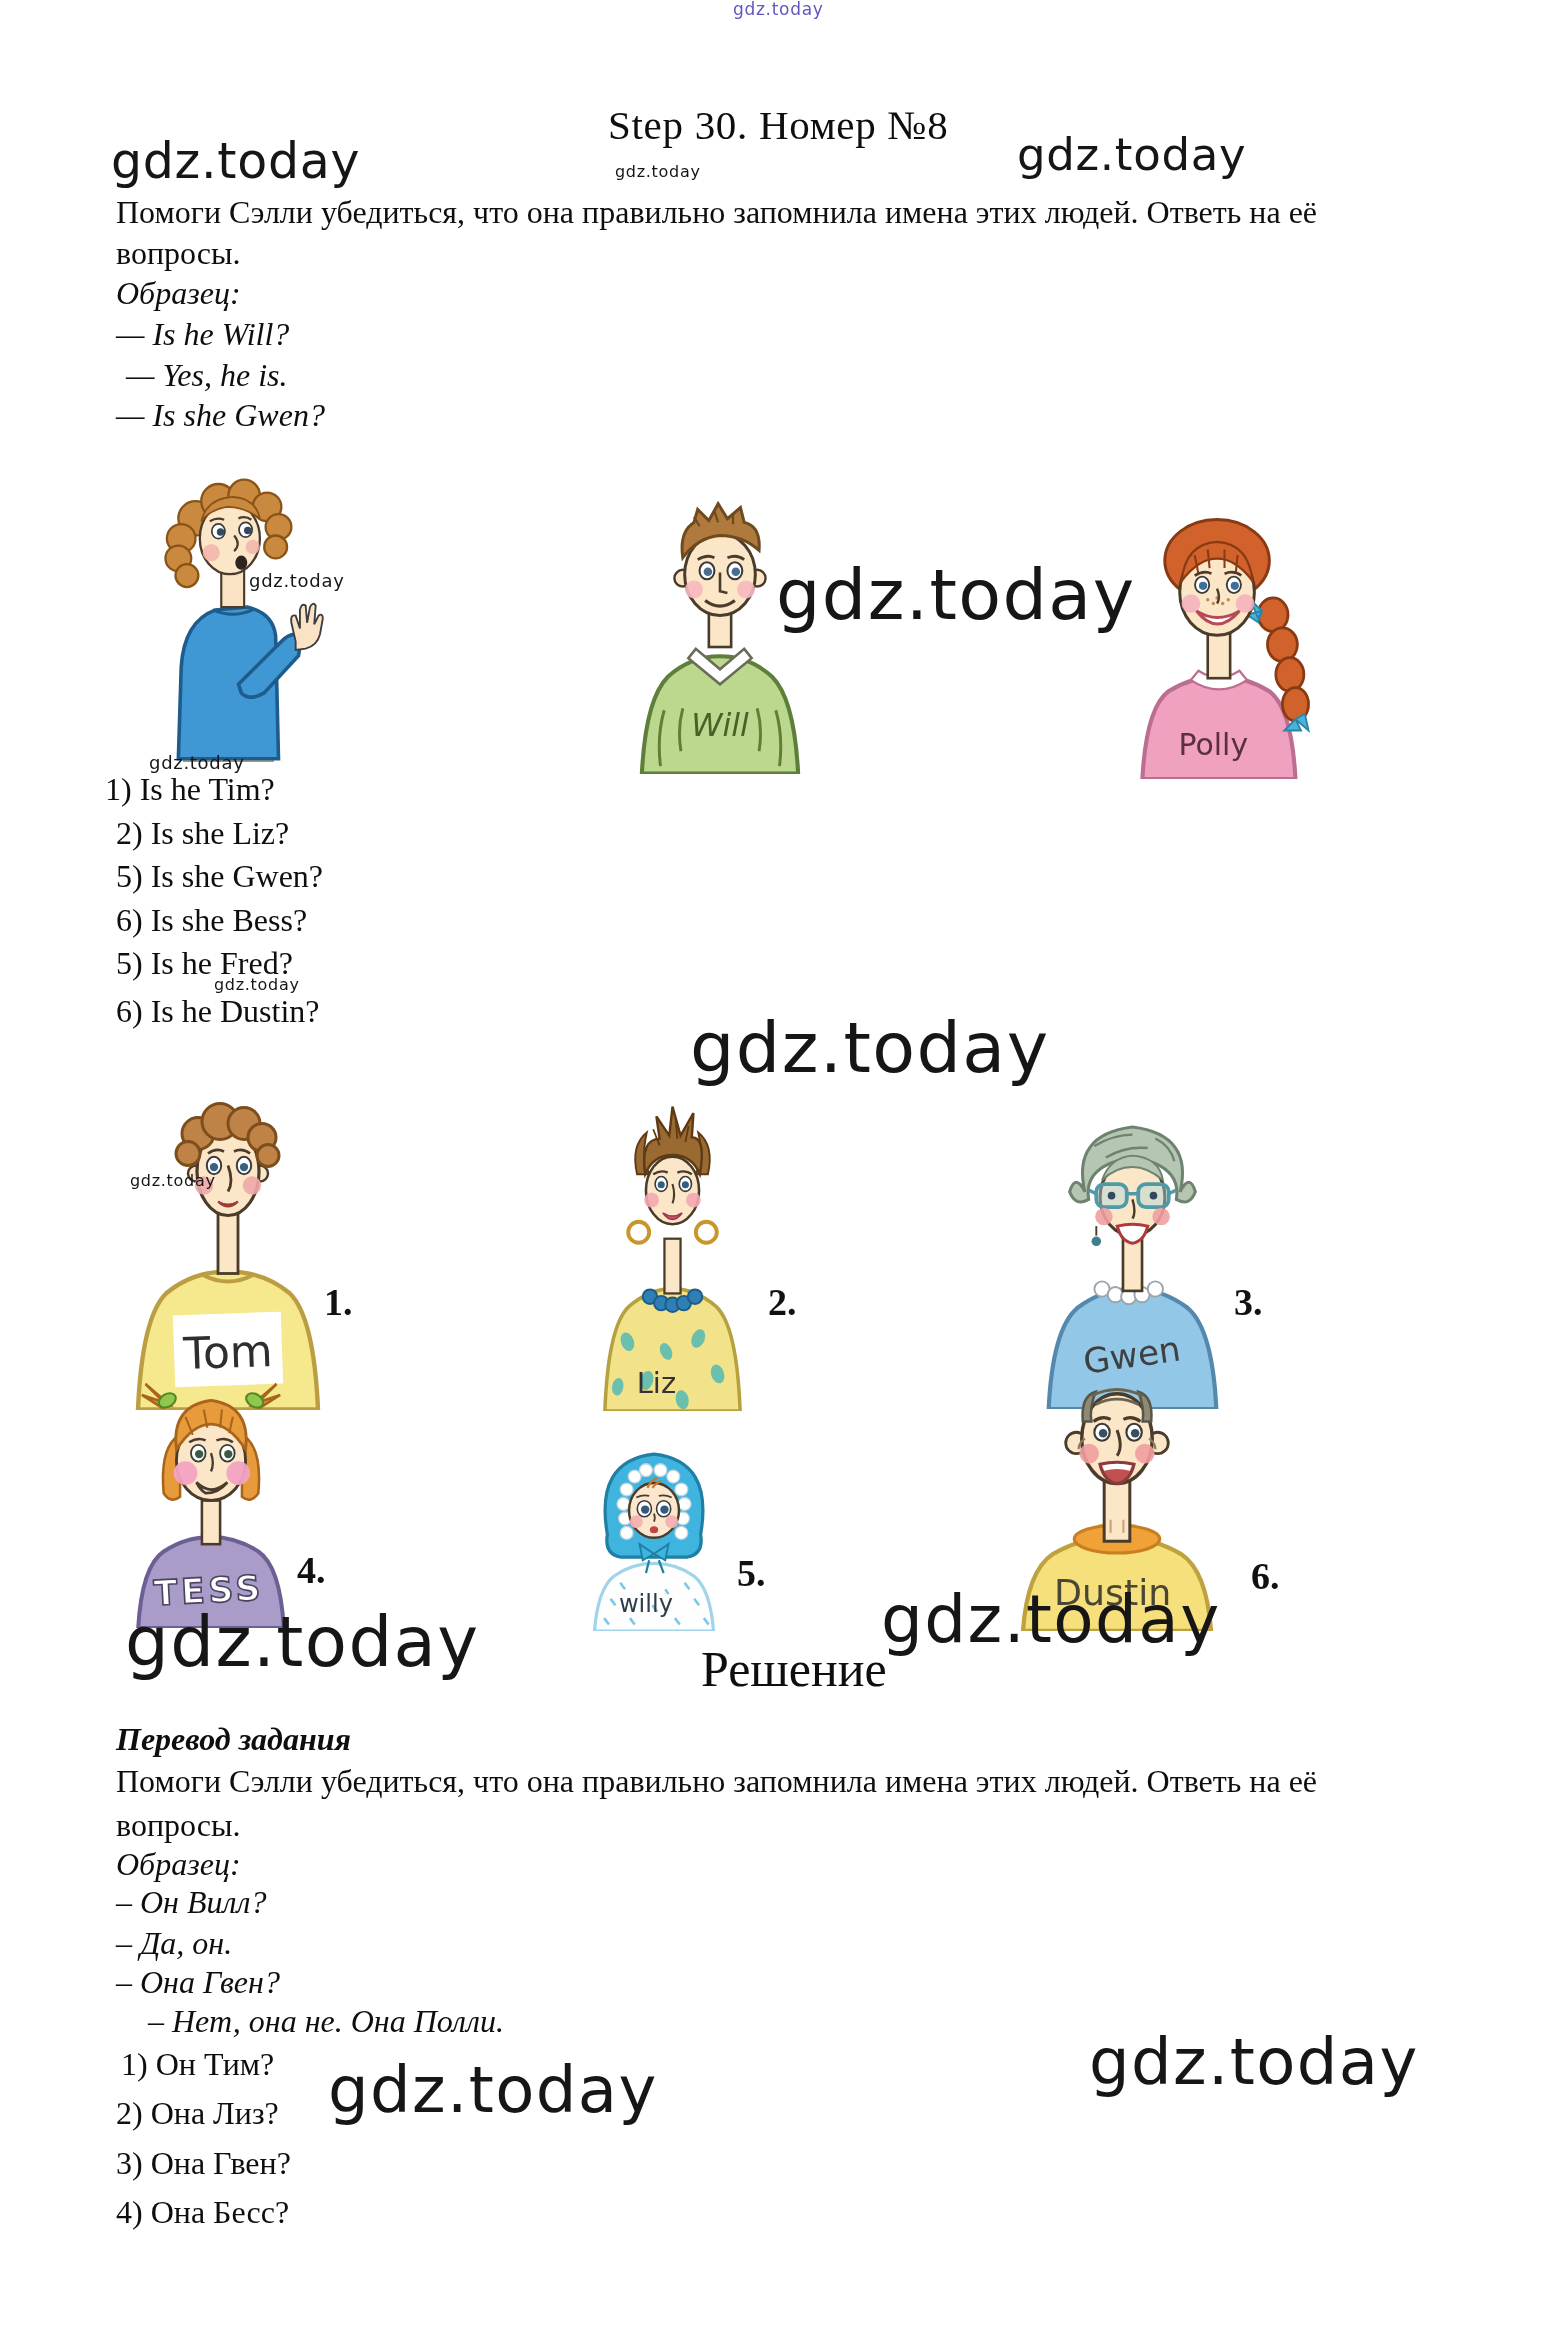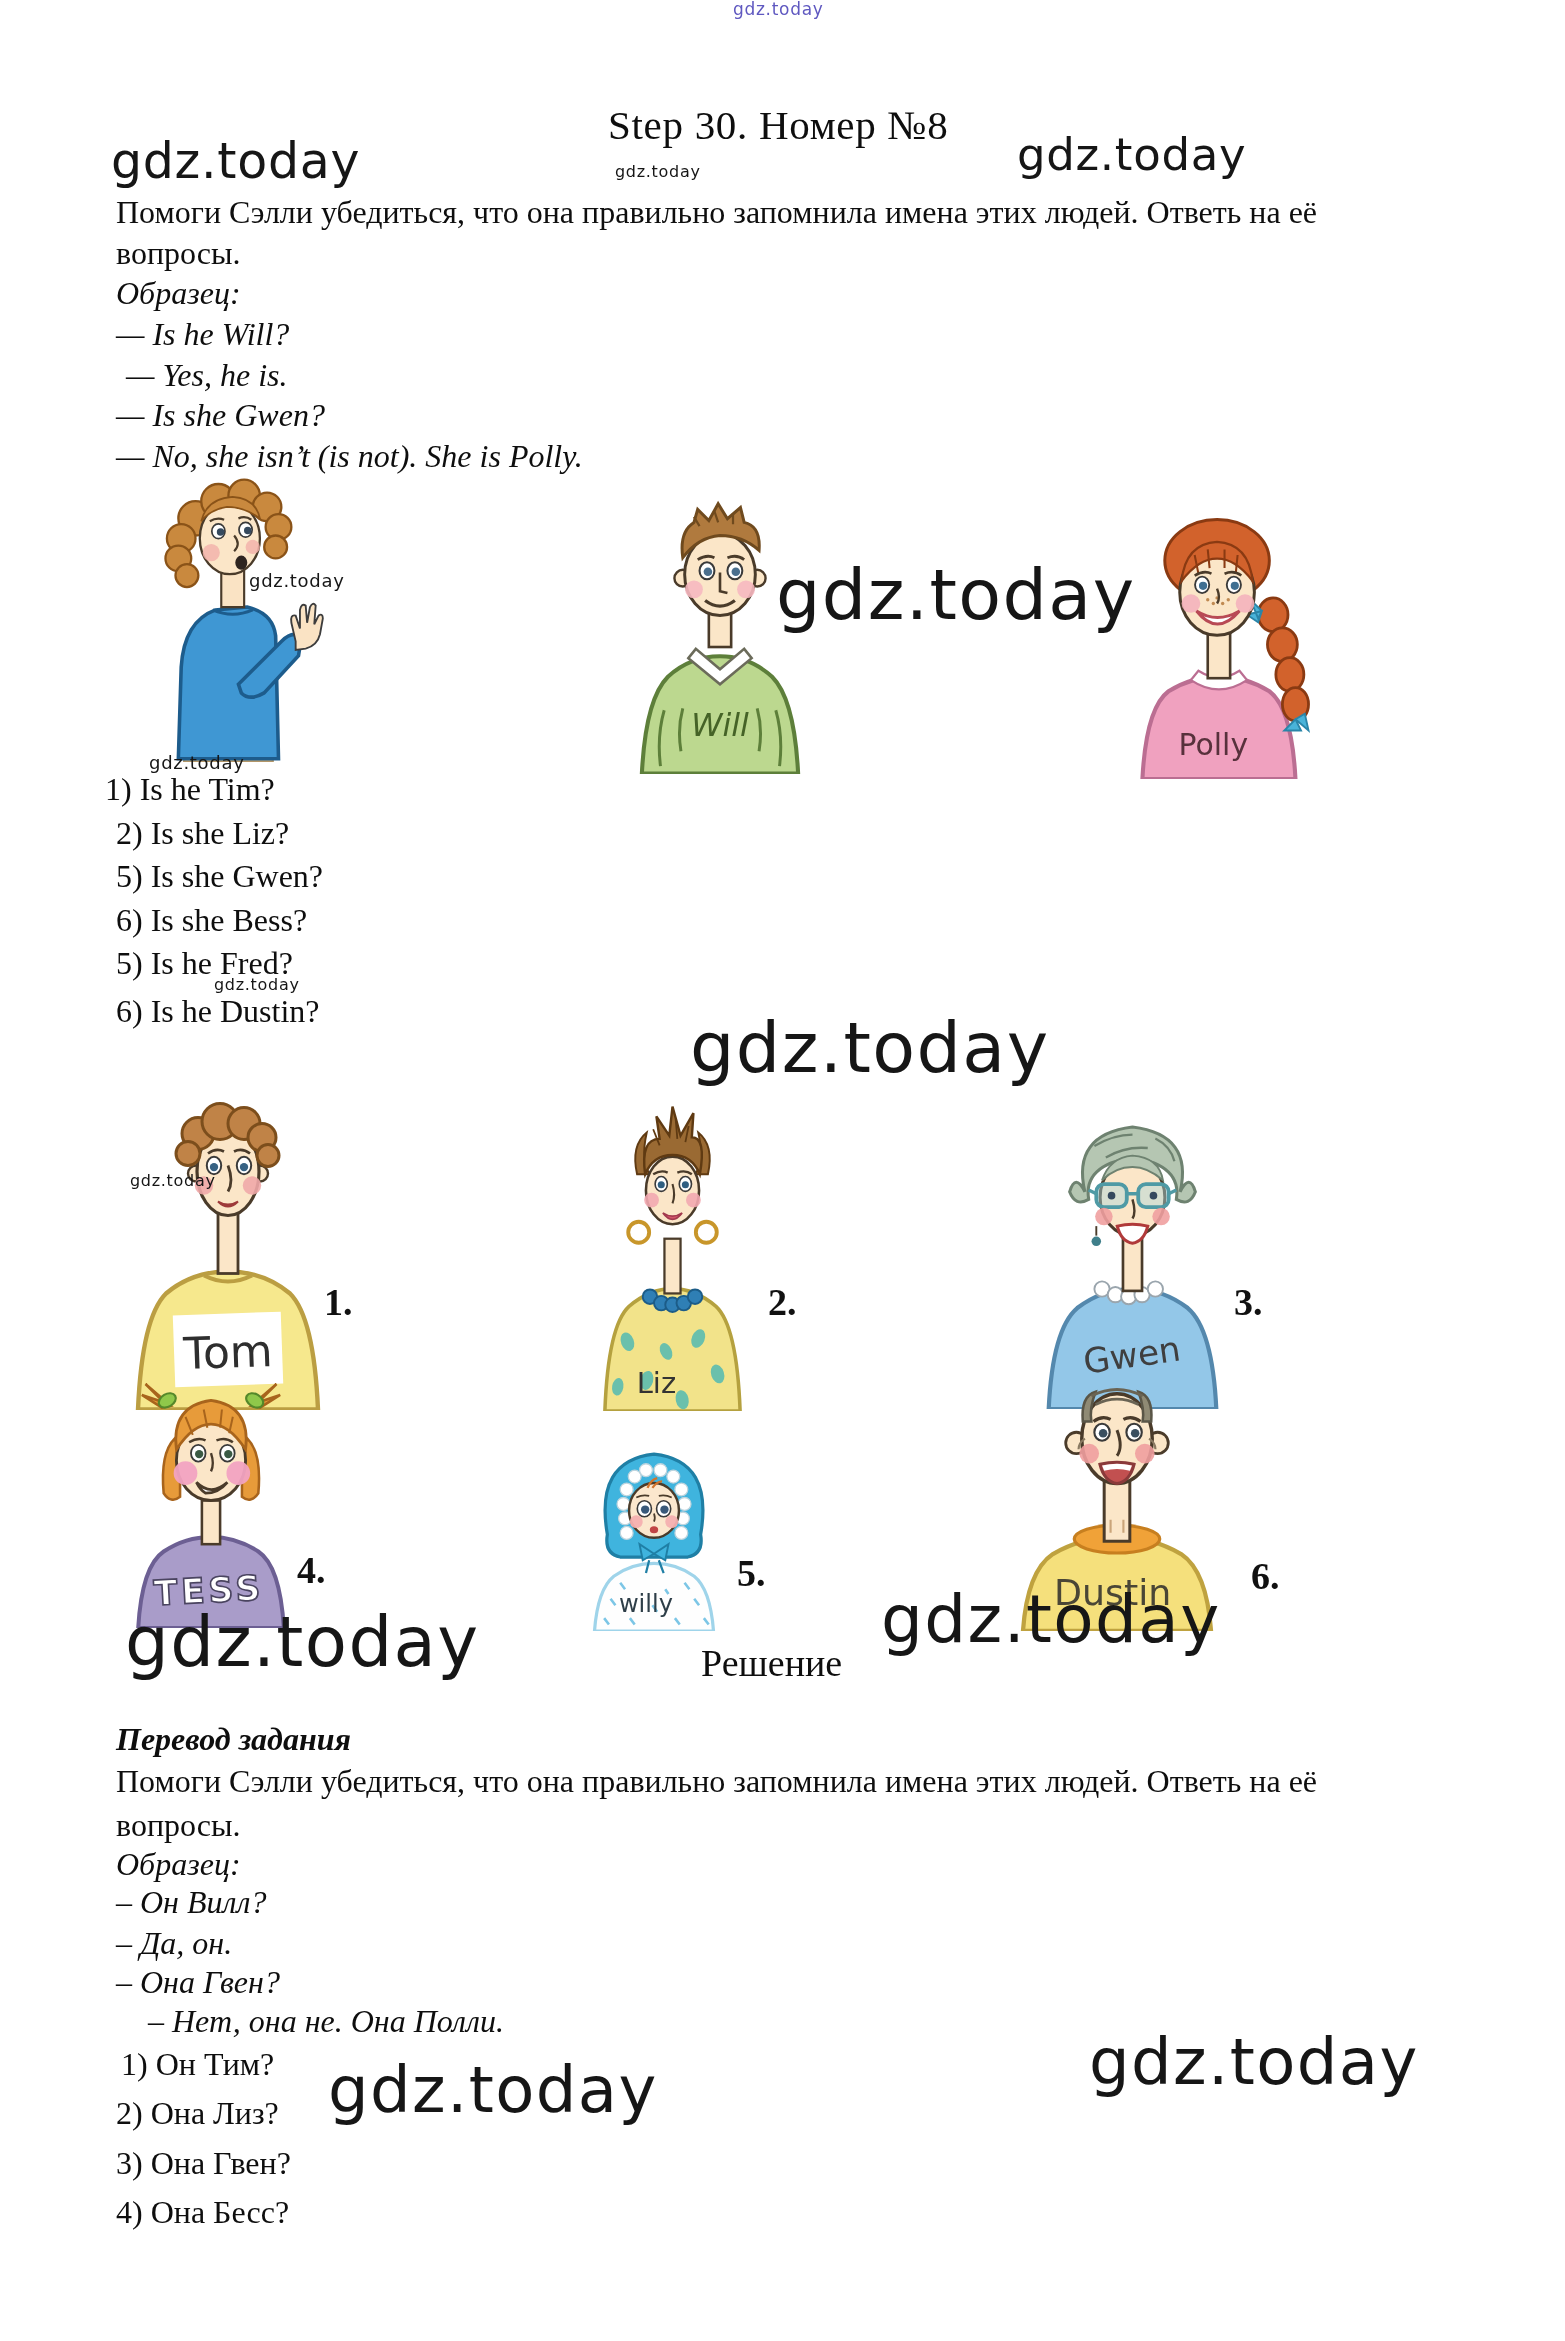--- a/index.html
+++ b/index.html
@@ -3,21 +3,21 @@
 <meta charset="utf-8">
 <style>
   html,body{margin:0;padding:0;background:#e8e8e8;}
   .page{position:relative;width:1566px;height:2342px;background:#ffffff;overflow:hidden;
         font-family:"Liberation Serif",serif;color:#0e0e0e;}
   .t{position:absolute;white-space:nowrap;font-family:"Liberation Serif",serif;
      font-size:32px;color:#0e0e0e;line-height:1;}
   .it{font-style:italic;}
   .bold{font-weight:bold;}
   .title{font-size:41px;letter-spacing:0.7px;}
-  .heading{font-size:38px;}
+  .heading{font-size:50px;}
   .wm{position:absolute;white-space:nowrap;font-family:"DejaVu Sans",sans-serif;
       font-weight:400;color:#161616;letter-spacing:0.7px;line-height:1;z-index:6;}
   .wm-top{color:#5f58c0;}
   .num{position:absolute;white-space:nowrap;font-family:"Liberation Serif",serif;
        font-size:38px;font-weight:600;color:#111;line-height:1;}
   .char{position:absolute;z-index:2;}
   svg text{user-select:none;}
 </style>
 </head>
 <body>
@@ -40,21 +40,20 @@
   <div class="wm" style="left:1089px;top:2030px;font-size:64px;letter-spacing:1.4px;">gdz.today</div>
 
   <div class="t title" style="left:580px;top:105px;margin-left:28px;">Step 30. Номер №8</div>
 
   <div class="t" style="left:116px;top:196px;">Помоги Сэлли убедиться, что она правильно запомнила имена этих людей. Ответь на её</div>
   <div class="t" style="left:116px;top:237px;">вопросы.</div>
   <div class="t it" style="left:116px;top:277px;">Образец:</div>
   <div class="t it" style="left:116px;top:318px;">— Is he Will?</div>
   <div class="t it" style="left:126px;top:359px;">— Yes, he is.</div>
   <div class="t it" style="left:116px;top:399px;">— Is she Gwen?</div>
-  <div class="t it" style="left:116px;top:440px;">— No, she isn’t (is not). She is Polly.</div>
 
   <svg class="char" style="left:144px;top:475px;width:186px;height:287px;" viewBox="0 0 130 200">
     <rect x="28" y="186" width="62" height="14" fill="#d9bd92" stroke="#b39668" stroke-width="1.5"></rect>
     <path d="M24,198 L26,134 Q28,102 50,94 L72,92 Q90,96 92,112 L94,198 Z" fill="#3f97d3" stroke="#1d5c8c" stroke-width="2.5"></path>
     <path d="M66,146 L96,116 Q104,108 110,113 L108,126 L84,152 Q74,158 68,152 Z" fill="#3f97d3" stroke="#1d5c8c" stroke-width="2.5"></path>
     <path d="M106,116 L103,103 Q102,97 106,98 L109,107 L109,94 Q110,89 113,91 L114,103 L116,92 Q118,88 120,91 L119,104 L122,98 Q125,96 125,100 L123,111 Q121,119 113,121 L106,122 Z" fill="#fae3c4" stroke="#3d3d3d" stroke-width="1.3"></path>
     <path d="M54,62 L54,92 L70,92 L70,62 Z" fill="#fae3c4" stroke="#4a3b2a" stroke-width="1.5"></path>
     <g fill="#c9893e" stroke="#8a5318" stroke-width="1.6">
       <circle cx="36" cy="30" r="12"></circle>
         <circle cx="52" cy="18" r="12"></circle>

